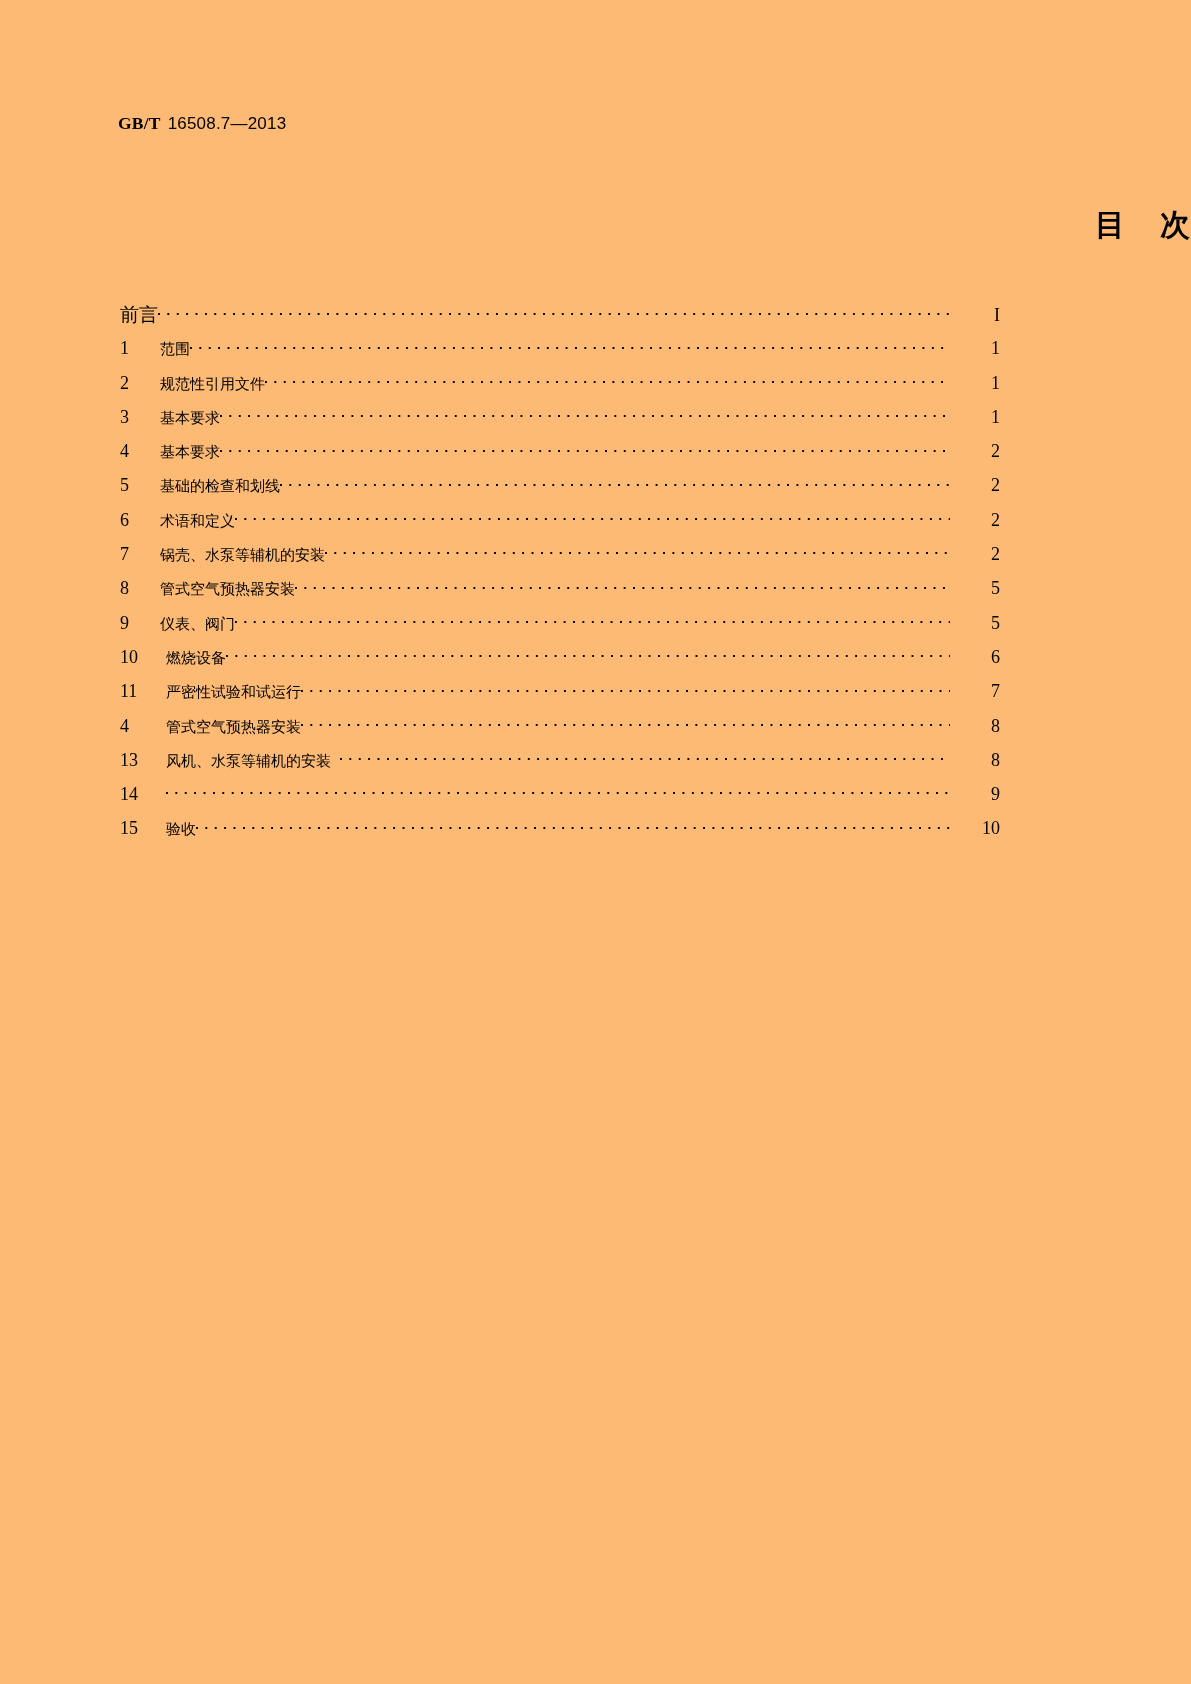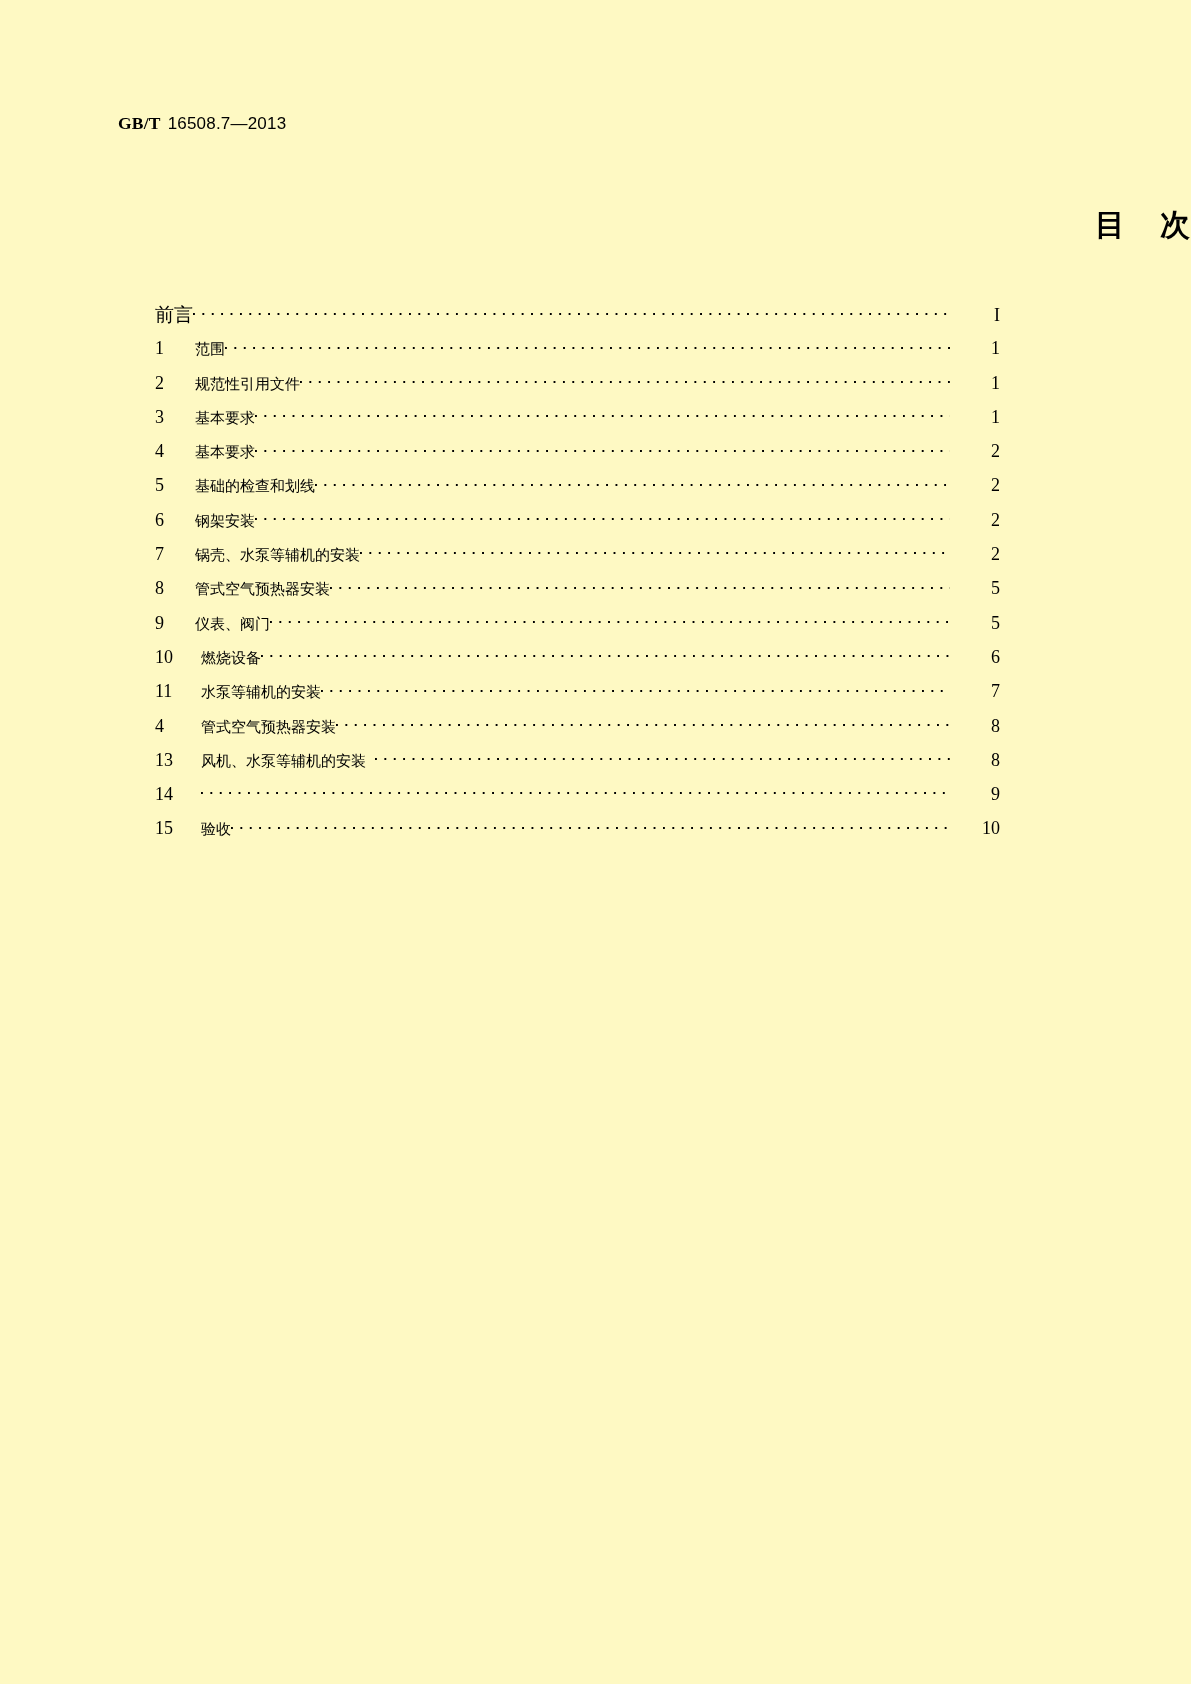--- a/index.html
+++ b/index.html
@@ -12,21 +12,21 @@
     height: 1684px;
     position: relative;
     font-family: "Liberation Serif", "DejaVu Serif", serif;
     color: #000000;
     overflow: hidden;
   }
 
   .page {
     position: absolute;
     inset: 0;
-    background: #fef9c3;
+    background: #fdba74;
     padding-left: 42px;
   }
 
   
   .doc-header {
     position: absolute;
     left: 118px;
     top: 113px;
     font-size: 17.5px;
     letter-spacing: 0.2px;
@@ -68,21 +68,20 @@
     width: 880px;
   }
 
   .toc-row {
     display: flex;
     align-items: baseline;
     height: 34.3px;
     font-size: 19px;
     line-height: 34.3px;
     white-space: nowrap;
-    margin-left: 35px;
   }
 
   .toc-num {
     flex: 0 0 auto;
     width: 40px;
     text-align: left;
     font-size: 18px;
     font-family: "Liberation Serif", "DejaVu Serif", serif;
   }
   .toc-row.wide-num .toc-num {
@@ -178,21 +177,21 @@
         <span class="toc-page">2</span>
       </div>
       <div class="toc-row">
         <span class="toc-num">5</span>
         <span class="toc-label">基础的检查和划线</span>
         <span class="toc-dots"></span>
         <span class="toc-page">2</span>
       </div>
       <div class="toc-row">
         <span class="toc-num">6</span>
-        <span class="toc-label">钢架安装</span>
+        <span class="toc-label">术语和定义</span>
         <span class="toc-dots"></span>
         <span class="toc-page">2</span>
       </div>
       <div class="toc-row tight">
         <span class="toc-num">7</span>
         <span class="toc-label">锅壳、水泵等辅机的安装</span>
         <span class="toc-dots"></span>
         <span class="toc-page">2</span>
       </div>
       <div class="toc-row">
@@ -208,21 +207,21 @@
         <span class="toc-page">5</span>
       </div>
       <div class="toc-row wide-num tight">
         <span class="toc-num">10</span>
         <span class="toc-label">燃烧设备</span>
         <span class="toc-dots"></span>
         <span class="toc-page">6</span>
       </div>
       <div class="toc-row wide-num tight">
         <span class="toc-num">11</span>
-        <span class="toc-label">水泵等辅机的安装</span>
+        <span class="toc-label">严密性试验和试运行</span>
         <span class="toc-dots"></span>
         <span class="toc-page">7</span>
       </div>
       <div class="toc-row wide-num tight">
         <span class="toc-num">4</span>
         <span class="toc-label">管式空气预热器安装</span>
         <span class="toc-dots"></span>
         <span class="toc-page">8</span>
       </div>
       <div class="toc-row wide-num loose">

